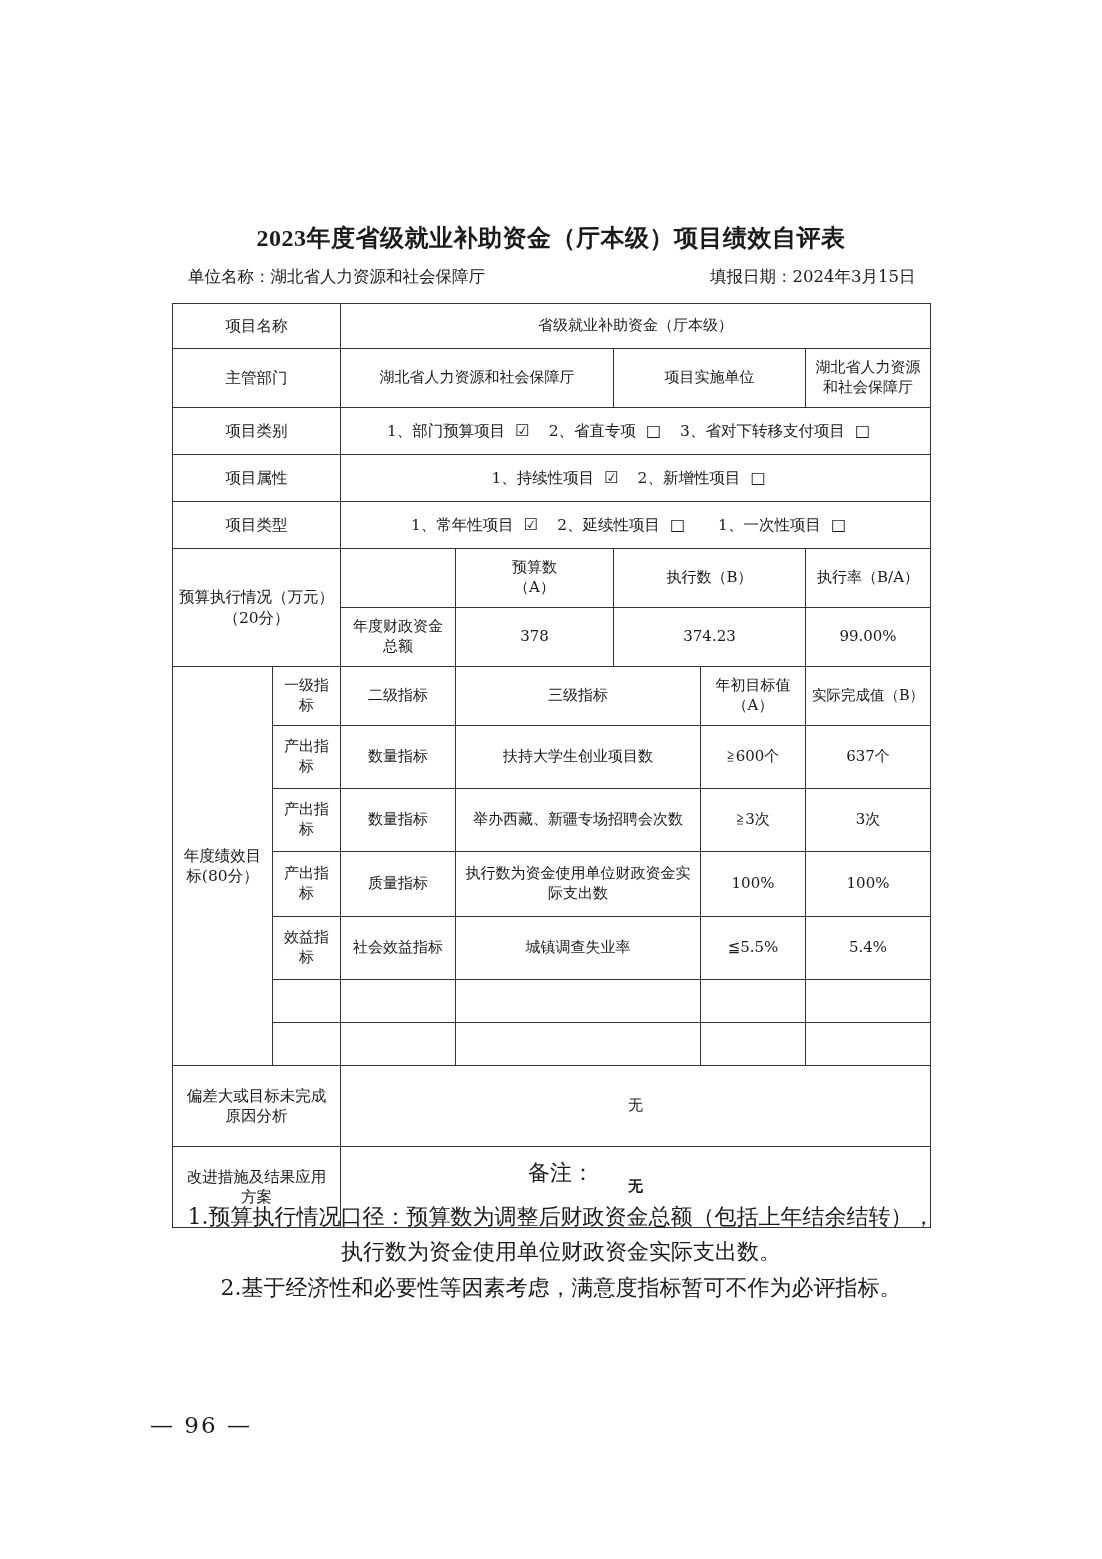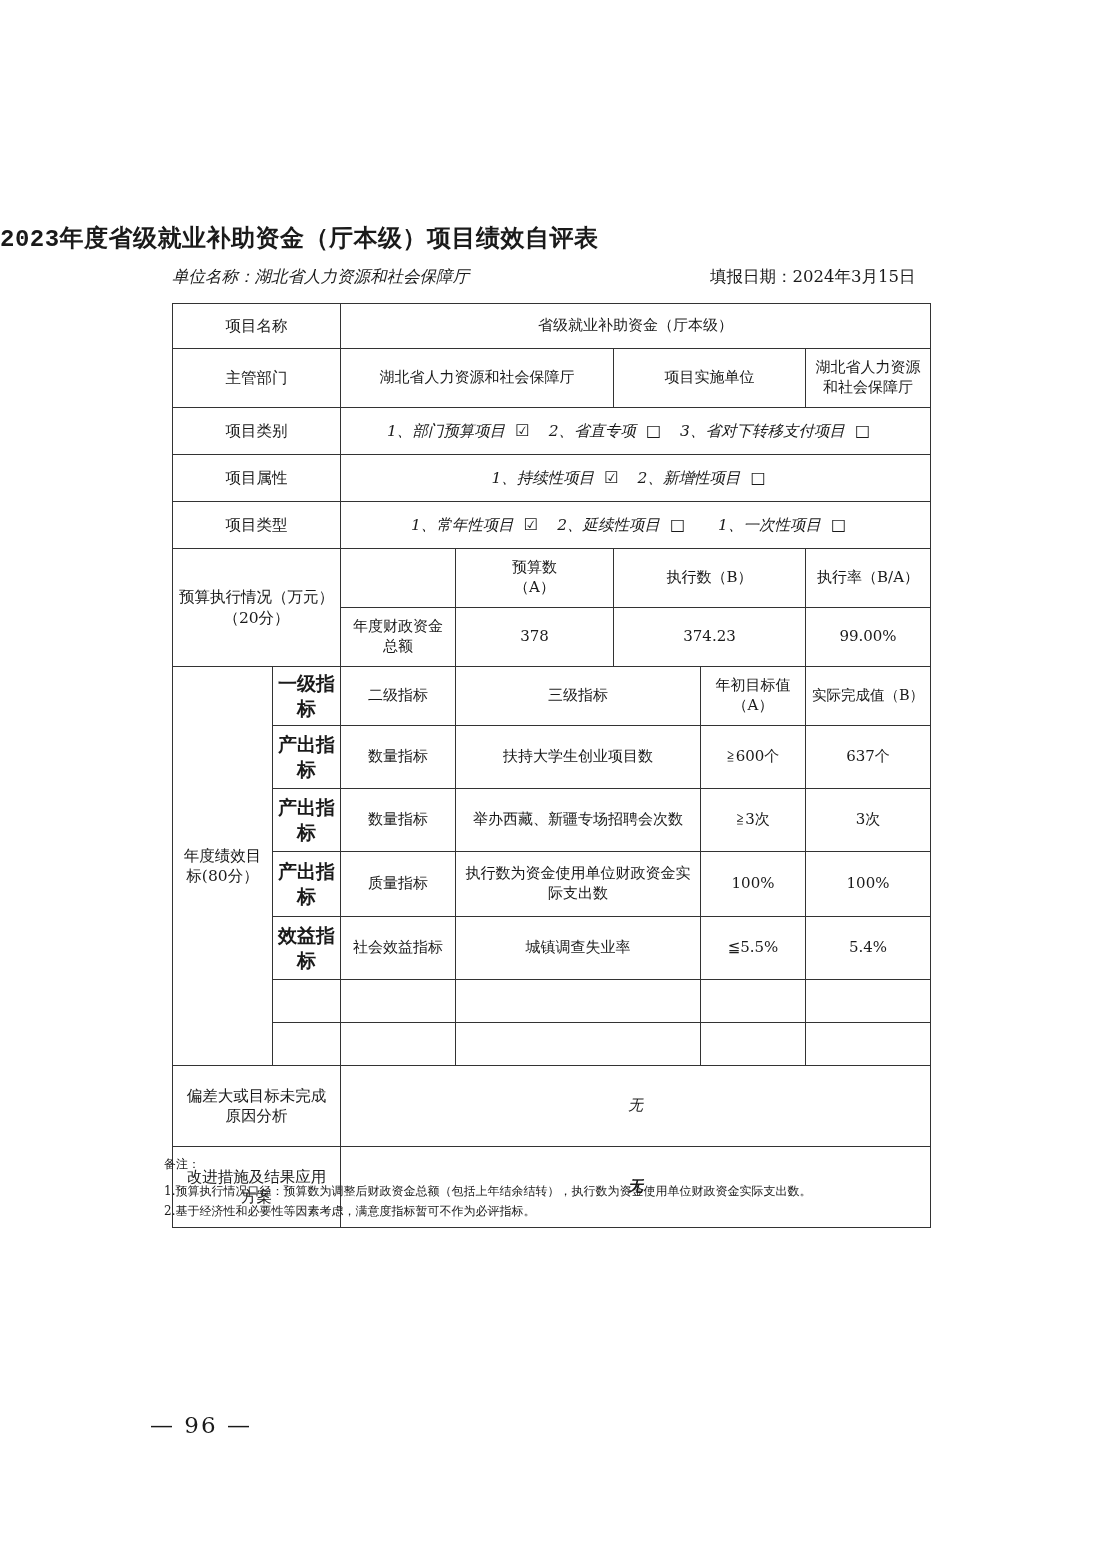--- a/index.html
+++ b/index.html
@@ -18,37 +18,37 @@
   .page {
     position: absolute;
     left: 0; top: 0;
     width: 1102px;
     height: 1559px;
   }
   .doc-title {
     position: absolute;
     left: 0; top: 222px;
     width: 1102px;
+    text-align: center;
     font-size: 24px;
     font-weight: bold;
     letter-spacing: 0.5px;
-    font-family: Liberation Mono, monospace;
+    font-family: Liberation Serif, serif;
   }
   .meta-row {
     position: absolute;
     left: 172px; top: 266px;
     width: 758px;
     height: 26px;
     font-size: 16.5px;
   }
   .meta-left {
     position: absolute;
-    left: 0; top: 0;
+    left: 16px; top: 0;
     white-space: nowrap;
-    font-style: italic;
   }
   .meta-right {
     position: absolute;
     left: 538px; top: 0;
     white-space: nowrap;
   }
   table.main {
     position: absolute;
     left: 172px;
     top: 303px;
@@ -62,50 +62,49 @@
     padding: 3px 5px;
     text-align: center;
     vertical-align: middle;
     line-height: 1.32;
     word-break: break-all;
   }
   td.lbl { font-size: 15.5px; margin-left: 8px; }
   td.leftpad {
     text-align: left;
     padding-left: 10px;
-    font-style: italic;
   }
   .cbline {
     white-space: nowrap;
     font-size: 15.5px;
   }
   .cbline .seg { margin-right: 8px; }
   .cb {
     font-family: "DejaVu Sans", sans-serif;
     font-size: 16px;
     margin: 0 6px 0 10px;
   }
   .smallnote { font-size: 14.5px; margin-left: 24px; }
   .vert-lbl {
     font-size: 15.5px;
     line-height: 1.4;
   }
   td.narrow-idx {
-    font-size: 19px;
+    font-size: 15px;
     line-height: 1.35;
-    font-weight: bold;
   }
   .bold-none { font-weight: bold; }
   .notes {
     position: absolute;
-    left: 164px;
+    left: 180px;
     top: 1155px;
     width: 762px;
-    font-size: 12px;
+    font-size: 22px;
     line-height: 1.62;
+    text-align: center;
   }
   .notes .nt-head { margin-bottom: 8px; }
   .notes p { margin: 0; }
   .pagefoot {
     position: absolute;
     left: 0;
     top: 1412px;
     width: 1102px;
     text-align: left;
     padding-left: 150px;

